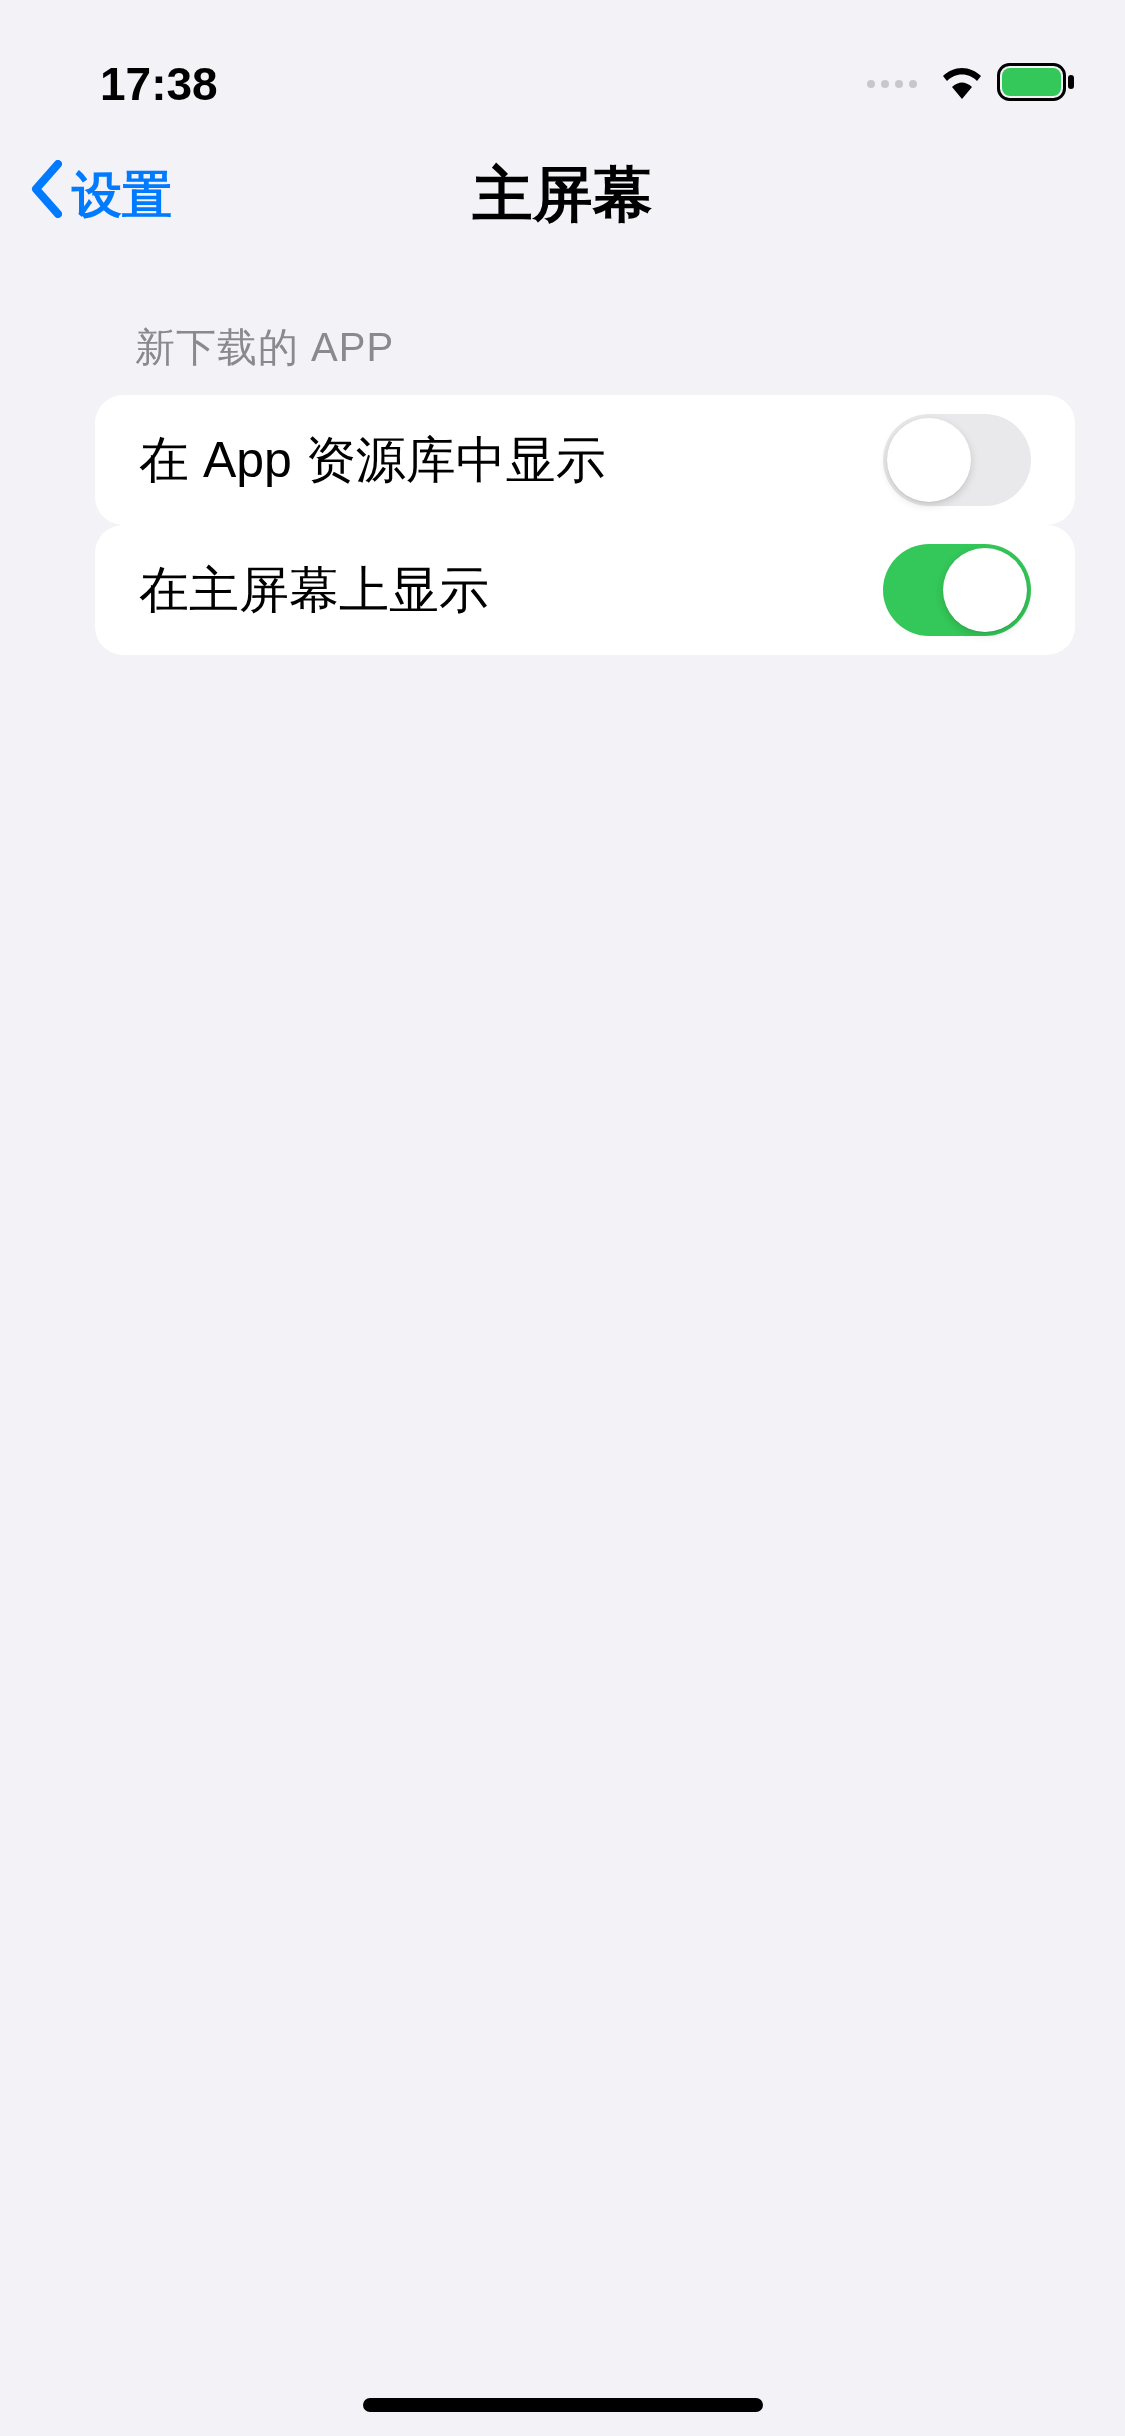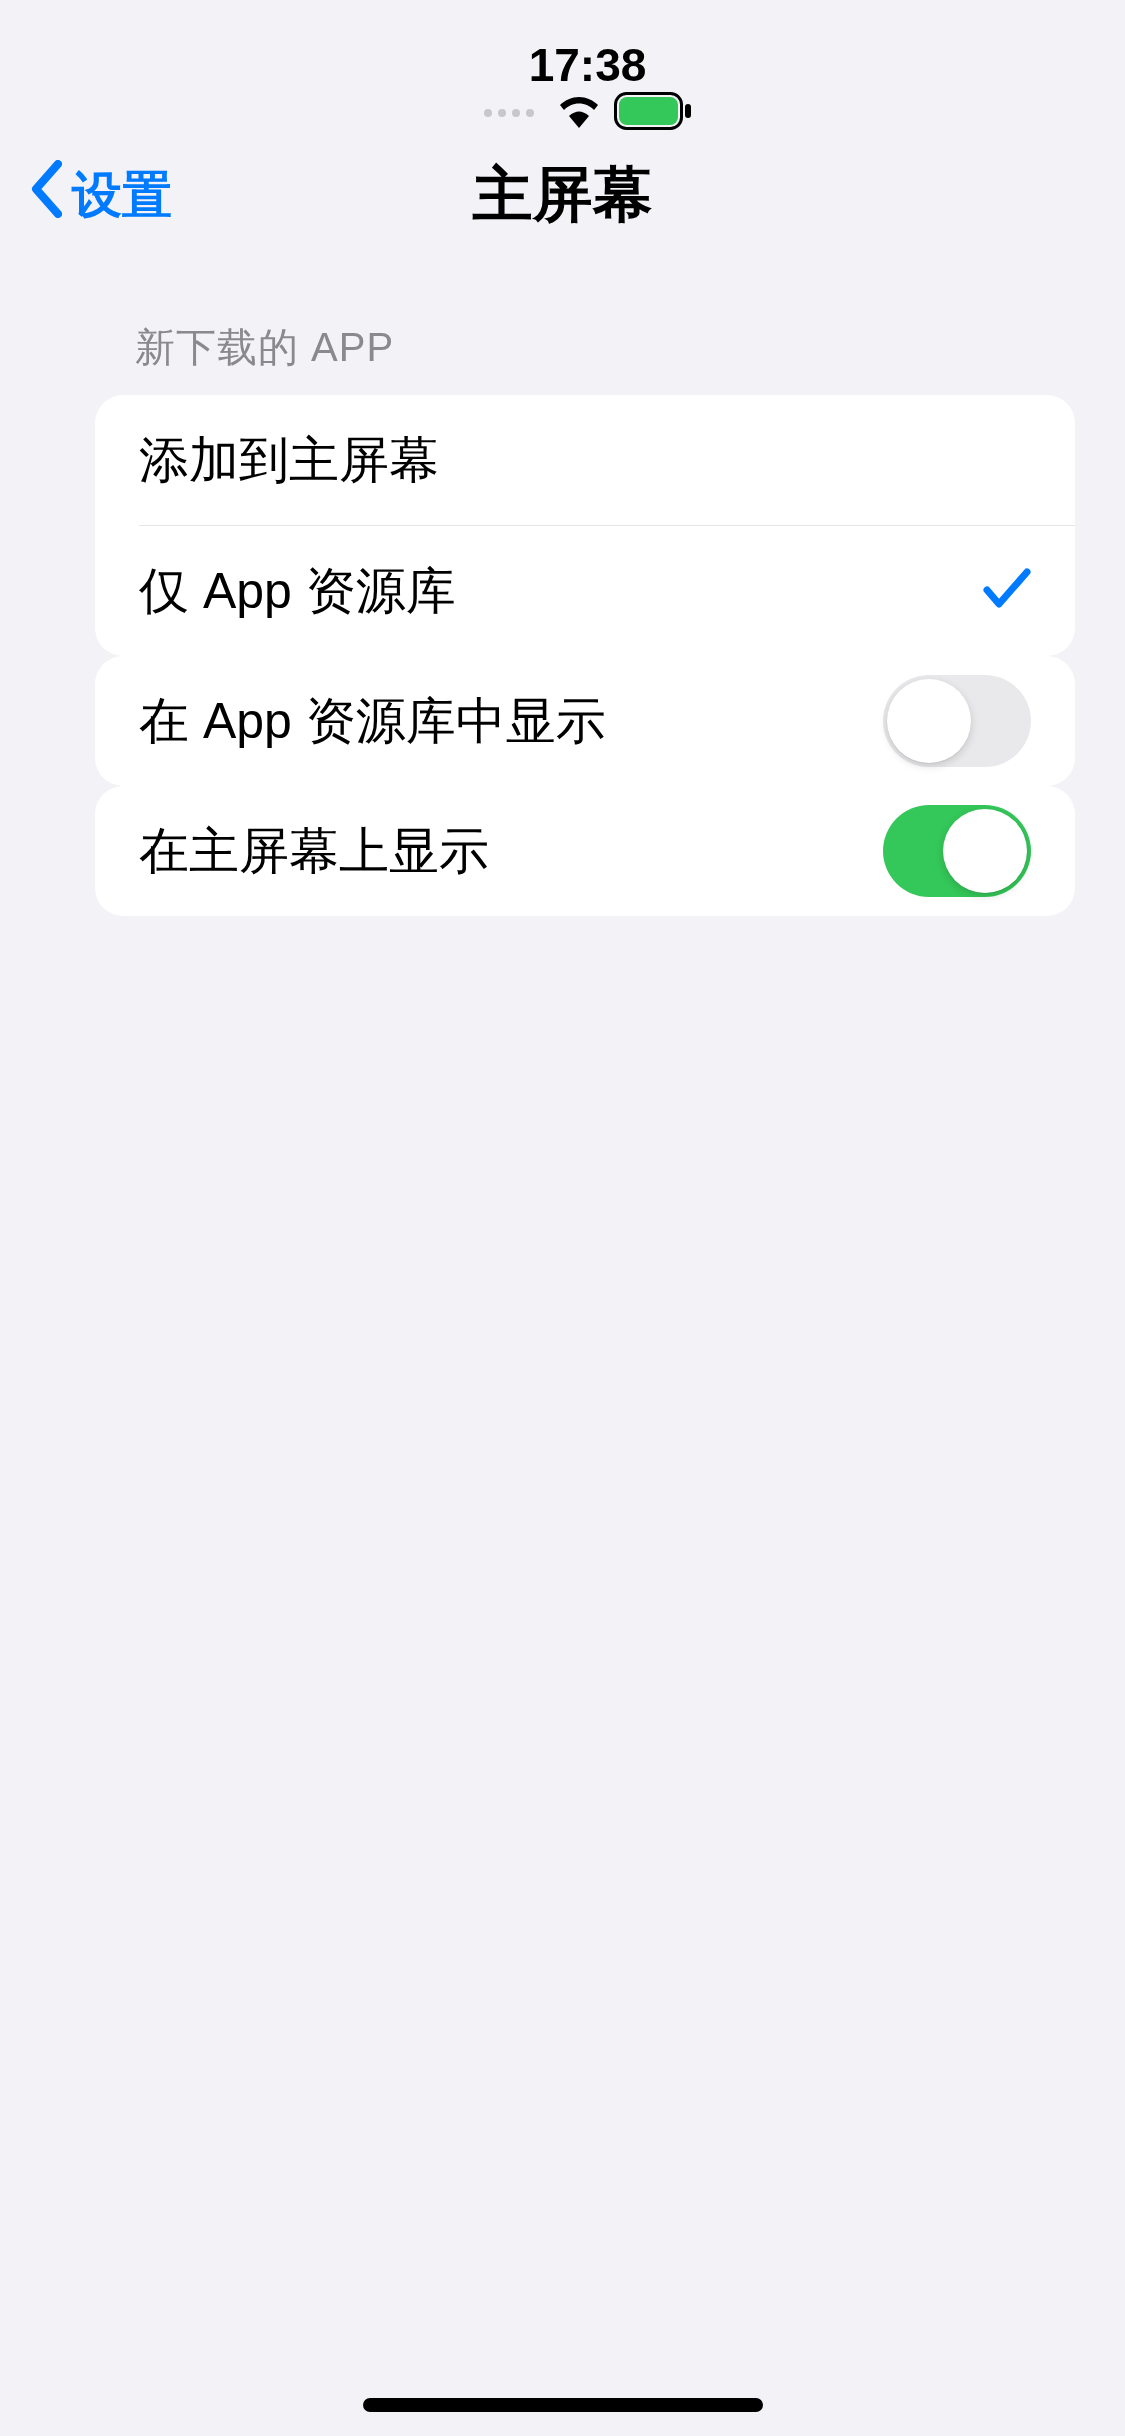--- a/index.html
+++ b/index.html
@@ -14,21 +14,20 @@
       background: #f2f2f7;
       position: relative;
       overflow: hidden;
     }
     .status-bar {
       display: flex;
       justify-content: space-between;
       align-items: center;
       padding: 38px 50px 0 100px;
       height: 130px;
-      flex-direction: column;
     }
     .status-time {
       font-size: 46px;
       font-weight: 600;
     }
     .status-right {
       display: flex;
       align-items: center;
       gap: 12px;
     }
@@ -186,34 +185,20 @@
           <path d="M30 4 L8 29 L30 54" fill="none" stroke="#007aff" stroke-width="8" stroke-linecap="round" stroke-linejoin="round"></path>
         </svg>
     </span>
     <span>设置</span>
   </div>
   <div class="nav-title">主屏幕</div>
 </div>
 
 <div class="content">
   <div class="section-header">新下载的 APP</div>
-  <div class="group">
-    <div class="row">
-      <span class="row-label">添加到主屏幕</span>
-    </div>
-    <div class="separator"></div>
-    <div class="row">
-      <span class="row-label">仅 App 资源库</span>
-      <span class="check-icon">
-        <svg viewBox="0 0 48 46">
-            <path d="M4 24 L16 38 L44 6" fill="none" stroke="#007aff" stroke-width="7" stroke-linecap="round" stroke-linejoin="round"></path>
-          </svg>
-      </span>
-    </div>
-  </div>
 
   <div class="group">
     <div class="row">
       <span class="row-label">在 App 资源库中显示</span>
       <div class="switch off">
         <div class="switch-knob"></div>
       </div>
     </div>
   </div>
 

